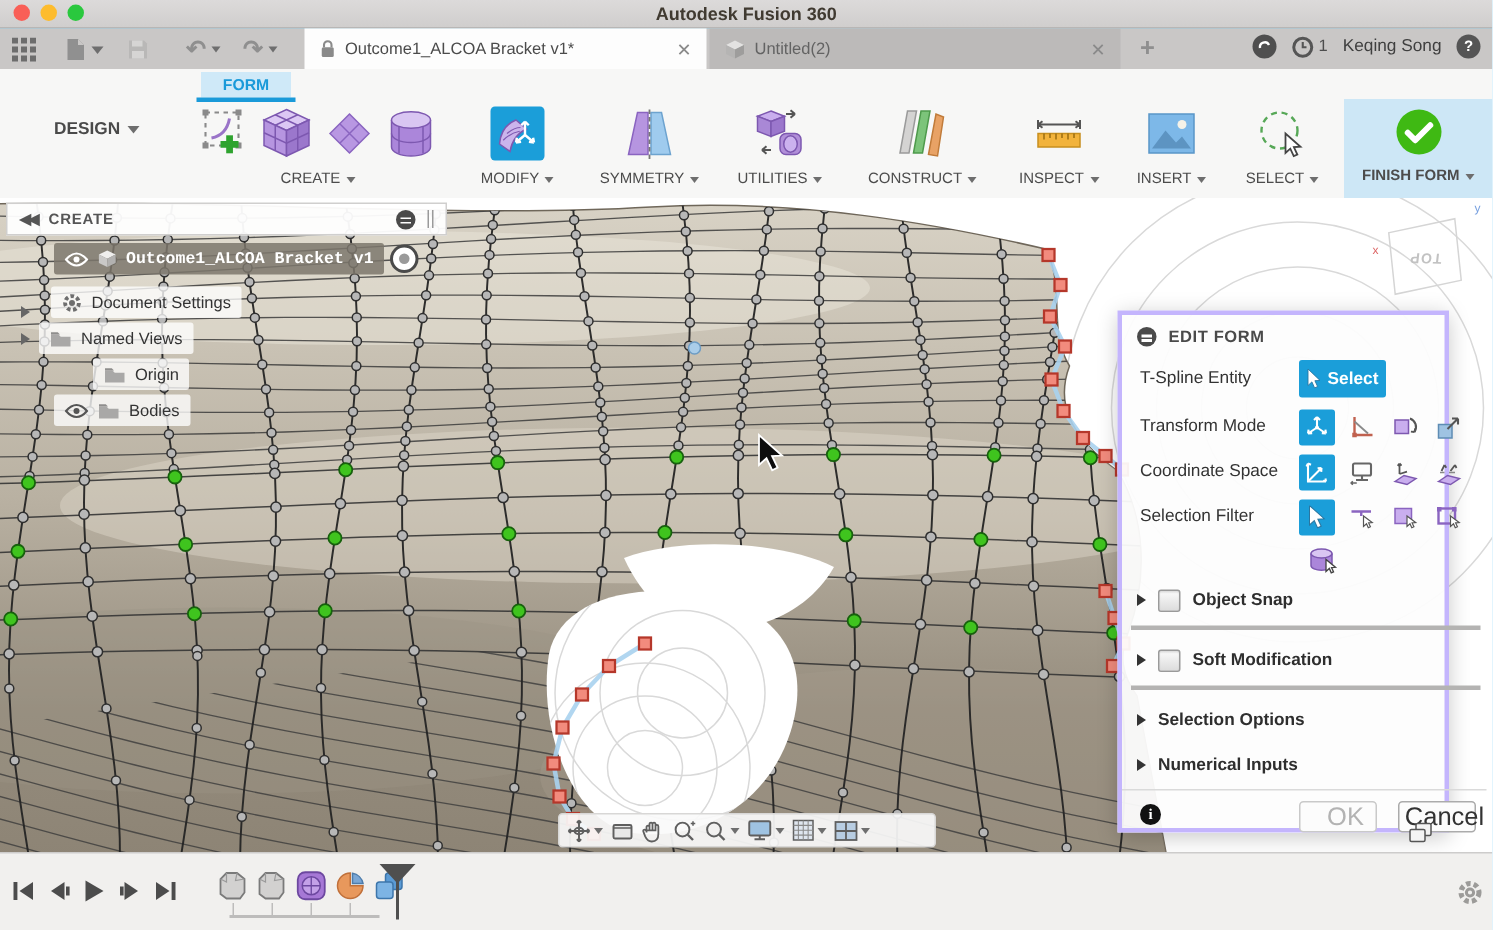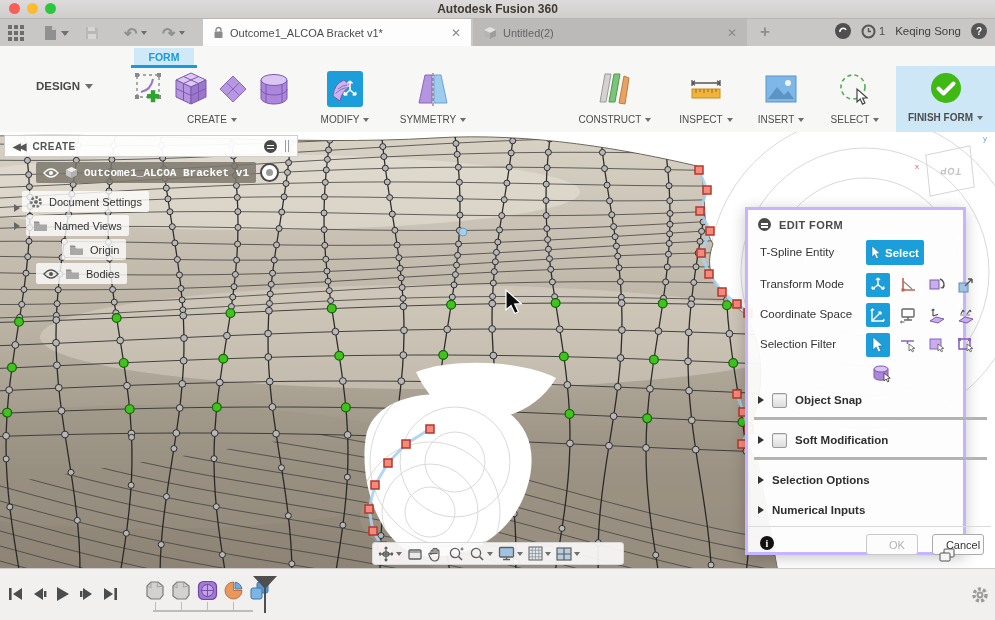--- a/index.html
+++ b/index.html
@@ -84,21 +84,21 @@
   .icell{position:absolute;top:3px;width:24px;height:24px;border-radius:2px;display:flex;
          align-items:center;justify-content:center;}
   .icell.on{background:#1b9ed9;}
   .seg-row{position:absolute;left:0;width:245px;display:flex;align-items:center;gap:8px;padding-left:10px;
            box-sizing:border-box;height:24px;}
   .seg-label{font-size:11.5px;font-weight:700;color:#2e2e2e;}
   .cbx{width:13px;height:13px;border:1px solid #9a9a9a;border-radius:2px;
        background:linear-gradient(#fbfbfb,#dcdcdc);box-shadow:inset 0 1px 1px rgba(0,0,0,.12);}
   .divider{position:absolute;left:6px;width:233px;height:3px;background:#b4b3b2;}
   .dlg-btn{position:absolute;height:21px;border:1px solid #ababab;border-radius:3px;background:#fcfcfc;
-           font-size:11px;color:#333;display:flex;align-items:center;justify-content:center;box-sizing:border-box;padding-left:16px;}
+           font-size:17px;color:#333;display:flex;align-items:center;justify-content:center;box-sizing:border-box;padding-left:16px;}
   .dlg-btn.disabled{color:#b3b3b3;border-color:#c9c9c9;}
   .infoi{position:absolute;left:12px;width:14px;height:14px;border-radius:50%;background:#111;color:#fff;
          font-size:10px;font-weight:700;display:flex;align-items:center;justify-content:center;font-family:"Liberation Serif",serif;}
   
   .navbar{left:372px;top:410px;width:252px;height:23px;background:rgba(250,250,250,.92);
           border:1px solid #d8d7d6;border-radius:3px;box-sizing:border-box;display:flex;
           align-items:center;padding:0 5px;gap:5px;}
   .nbi{display:flex;align-items:center;gap:2px;}
   
   .timeline{left:0;top:568px;width:995px;height:52px;background:#f1f0ee;border-top:1px solid #cdcccb;}
@@ -277,20 +277,41 @@
             <path d="M18 2v33" stroke="#777" stroke-width="1.2" stroke-dasharray="3 2"></path>
           </svg>
         </span>
       </div>
       <div class="glabel">
           <span>SYMMETRY</span>
           <span class="dd small"></span>
         </div>
     </div>
 
+    <div class="abs rgroup" style="left:483px;width:74px;">
+      <div class="gicons">
+        <span>
+          <svg width="36" height="36" viewBox="0 0 36 36">
+            <polygon points="12,3 21,6.5 12,10 3,6.5" fill="#c9aeee" stroke="#7d58b0"></polygon>
+            <polygon points="3,6.5 12,10 12,20 3,16.5" fill="#a988d6" stroke="#7d58b0"></polygon>
+            <polygon points="21,6.5 12,10 12,20 21,16.5" fill="#9b77cc" stroke="#7d58b0"></polygon>
+            <path d="M24 4h6 M30 4l-3-2.5 M30 4l-3 2.5" transform="translate(-2,1)" stroke="#555" stroke-width="1.4" fill="none"></path>
+            <path d="M6 28h6 M6 28l3-2.5 M6 28l3 2.5" transform="translate(0,1)" stroke="#555" stroke-width="1.4" fill="none"></path>
+            <g transform="translate(17,17)">
+              <rect x="1" y="1" width="14" height="14" rx="4" fill="#b18fd9" stroke="#7d58b0"></rect>
+              <ellipse cx="8" cy="8" rx="4.5" ry="5.5" fill="#cbb2ee" stroke="#7d58b0"></ellipse>
+            </g>
+          </svg>
+        </span>
+      </div>
+      <div class="glabel">
+          <span>UTILITIES</span>
+          <span class="dd small"></span>
+        </div>
+    </div>
 
     <div class="abs rgroup" style="left:576px;width:78px;">
       <div class="gicons">
         <span>
           <svg width="38" height="36" viewBox="0 0 38 36">
             <polygon points="4,31 9,3 15,3 10,31" fill="#d4d3d2" stroke="#9a9a9a"></polygon>
             <polygon points="13,31 18,3 24,3 19,31" fill="#7cc47a" stroke="#4e9a4c"></polygon>
             <polygon points="23,32 28,5 33,7 29,33" fill="#e8a265" stroke="#c07b3a"></polygon>
           </svg>
         </span>
@@ -848,21 +869,21 @@
               <polygon points="1,4 7,7 7,13 1,10" fill="#c9c8c7"></polygon>
               <polygon points="13,4 7,7 7,13 13,10" fill="#b2b1b0"></polygon>
           </svg>
           <span>Outcome1_ALCOA Bracket v1</span>
         </div>
         <span class="radiopill">
             <i></i>
           </span>
       </div>
 
-      <div class="abs" style="left:14px;top:59px;display:flex;align-items:flex-end;gap:2px;">
+      <div class="abs" style="left:14px;top:59px;display:flex;align-items:flex-end;gap:14px;">
         <span class="caret-r" style="border-left-color:#666;"></span>
         <div class="trow">
           <svg width="14" height="14" viewBox="0 0 14 14">
             <circle cx="7" cy="7" r="4.6" fill="none" stroke="#6e6e6e" stroke-width="2.6" stroke-dasharray="2.4 1.7"></circle>
               <circle cx="7" cy="7" r="2" fill="#6e6e6e"></circle>
           </svg>
           <span>Document Settings</span>
         </div>
       </div>
 

